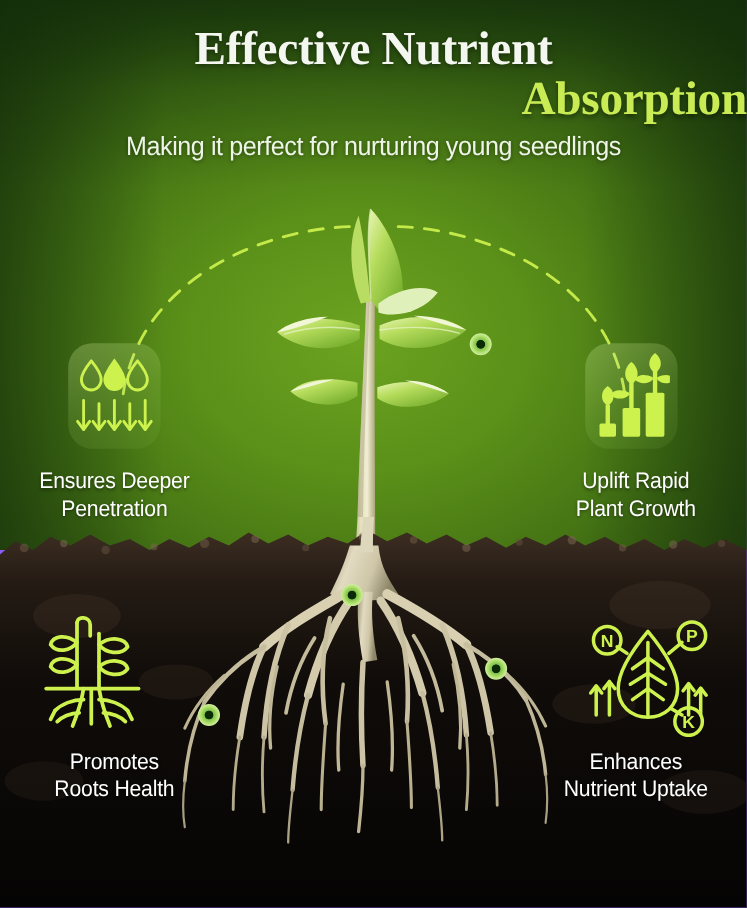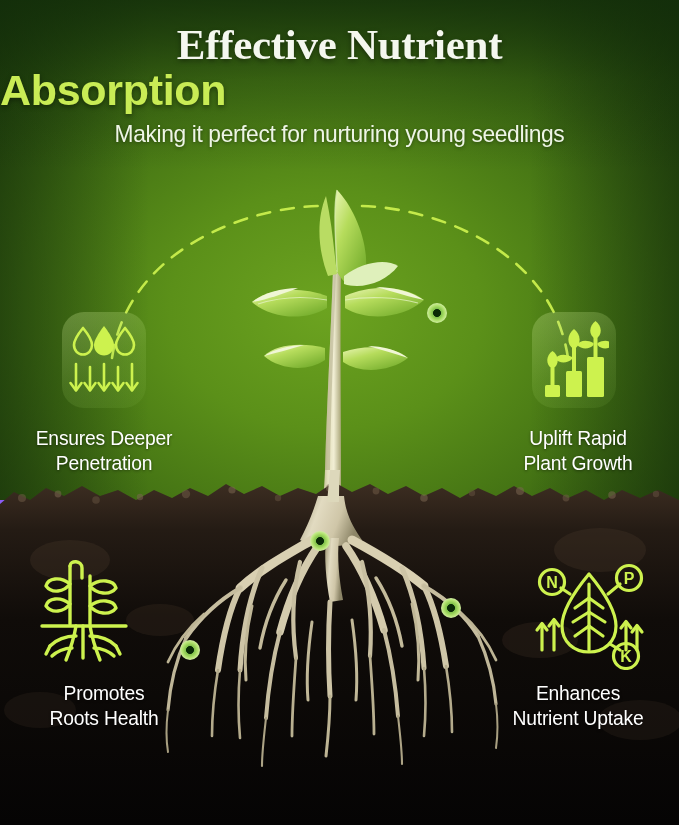--- a/index.html
+++ b/index.html
@@ -100,23 +100,23 @@
     font-family: "Liberation Serif", serif;
     font-size: 43px;
     font-weight: 700;
     letter-spacing: -0.3px;
     text-shadow: 0 2px 5px rgba(0,0,0,0.4);
   }
   .h1b {
     position: absolute;
     left: 0; top: 66px;
     width: 679px;
-    text-align: left;
+    text-align: right;
     color: #c9ec55;
-    font-family: Liberation Sans, sans-serif;
+    font-family: Liberation Serif, serif;
     font-size: 43px;
     font-weight: 700;
     letter-spacing: -0.3px;
     text-shadow: 0 2px 5px rgba(0,0,0,0.4);
   }
   .sub {
     position: absolute;
     left: 0; top: 120px;
     width: 679px;
     text-align: center;

